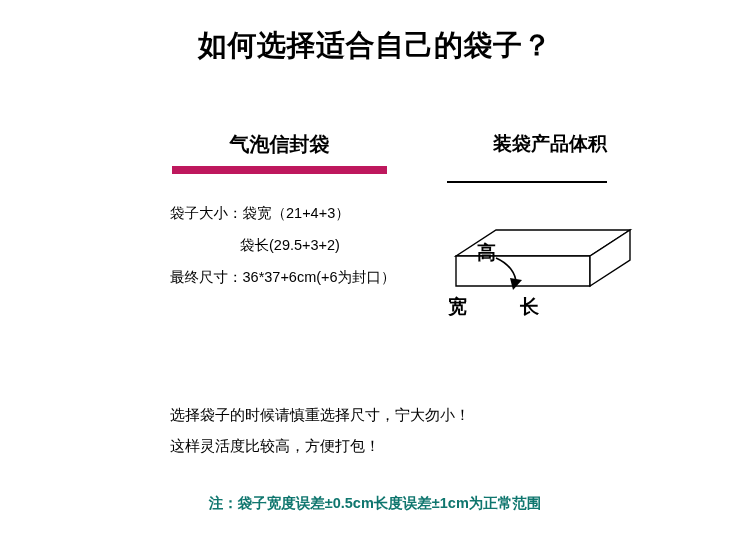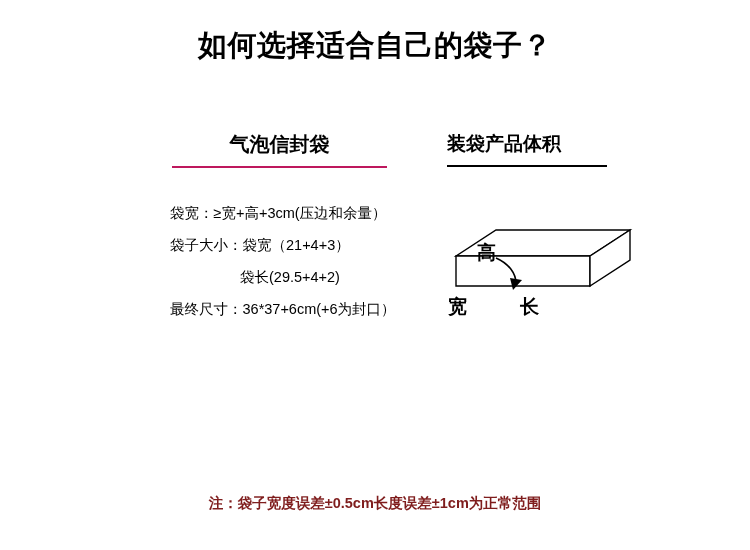--- a/index.html
+++ b/index.html
@@ -35,32 +35,32 @@
 
   .section-head-left {
     position: absolute;
     left: 172px;
     top: 131px;
     width: 215px;
     text-align: center;
     font-size: 20px;
     font-weight: bold;
     padding-bottom: 8px;
-    border-bottom: 2px solid #be185d;
+    border-bottom: 8px solid #be185d;
   }
 
   .section-head-right {
     position: absolute;
     left: 447px;
     top: 131px;
     width: 160px;
-    text-align: left;
+    text-align: right;
     font-size: 19px;
     font-weight: bold;
-    padding-bottom: 8px;
+    padding-bottom: 24px;
     border-bottom: 2px solid #000;
   }
 
   .spec-list {
     position: absolute;
     left: 170px;
     top: 205px;
     width: 330px;
   }
 
@@ -88,21 +88,21 @@
   }
 
   .warning {
     position: absolute;
     left: 0;
     top: 494px;
     width: 750px;
     text-align: center;
     font-size: 14.5px;
     font-weight: bold;
-    color: #7f1d1d;
+    color: #0f766e;
     white-space: nowrap;
   }
 
   .box-figure {
     position: absolute;
     left: 418px;
     top: 228px;
     width: 230px;
     height: 100px;
   }
@@ -134,26 +134,29 @@
 <body>
 
 <div class="page">
 
   <div class="main-title">如何选择适合自己的袋子？</div>
 
   <div class="section-head-left">气泡信封袋</div>
   <div class="section-head-right">装袋产品体积</div>
 
   <div class="spec-list">
-    <div class="spec-line">袋宽：≥宽+高+3cm(压边和余量）</div>
     <div class="spec-line">袋子大小：袋宽（21+4+3）</div>
-    <div class="spec-line indent">袋长(29.5+4+2)</div>
+    <div class="spec-line indent">袋长(29.5+3+2)</div>
     <div class="spec-line">最终尺寸：36*37+6cm(+6为封口）</div>
   </div>
 
+  <div class="notes">
+    <div class="note-line">选择袋子的时候请慎重选择尺寸，宁大勿小！</div>
+    <div class="note-line">这样灵活度比较高，方便打包！</div>
+  </div>
 
   <div class="warning">注：袋子宽度误差±0.5cm长度误差±1cm为正常范围</div>
 
   <div class="box-figure">
     <svg width="230" height="100" viewBox="0 0 230 100" xmlns="http://www.w3.org/2000/svg">
 
       <polygon points="38,28 78,2 212,2 172,28" fill="#ffffff" stroke="#000000" stroke-width="1.4"></polygon>
 
       <polygon points="38,28 172,28 172,58 38,58" fill="#ffffff" stroke="#000000" stroke-width="1.4"></polygon>
 

